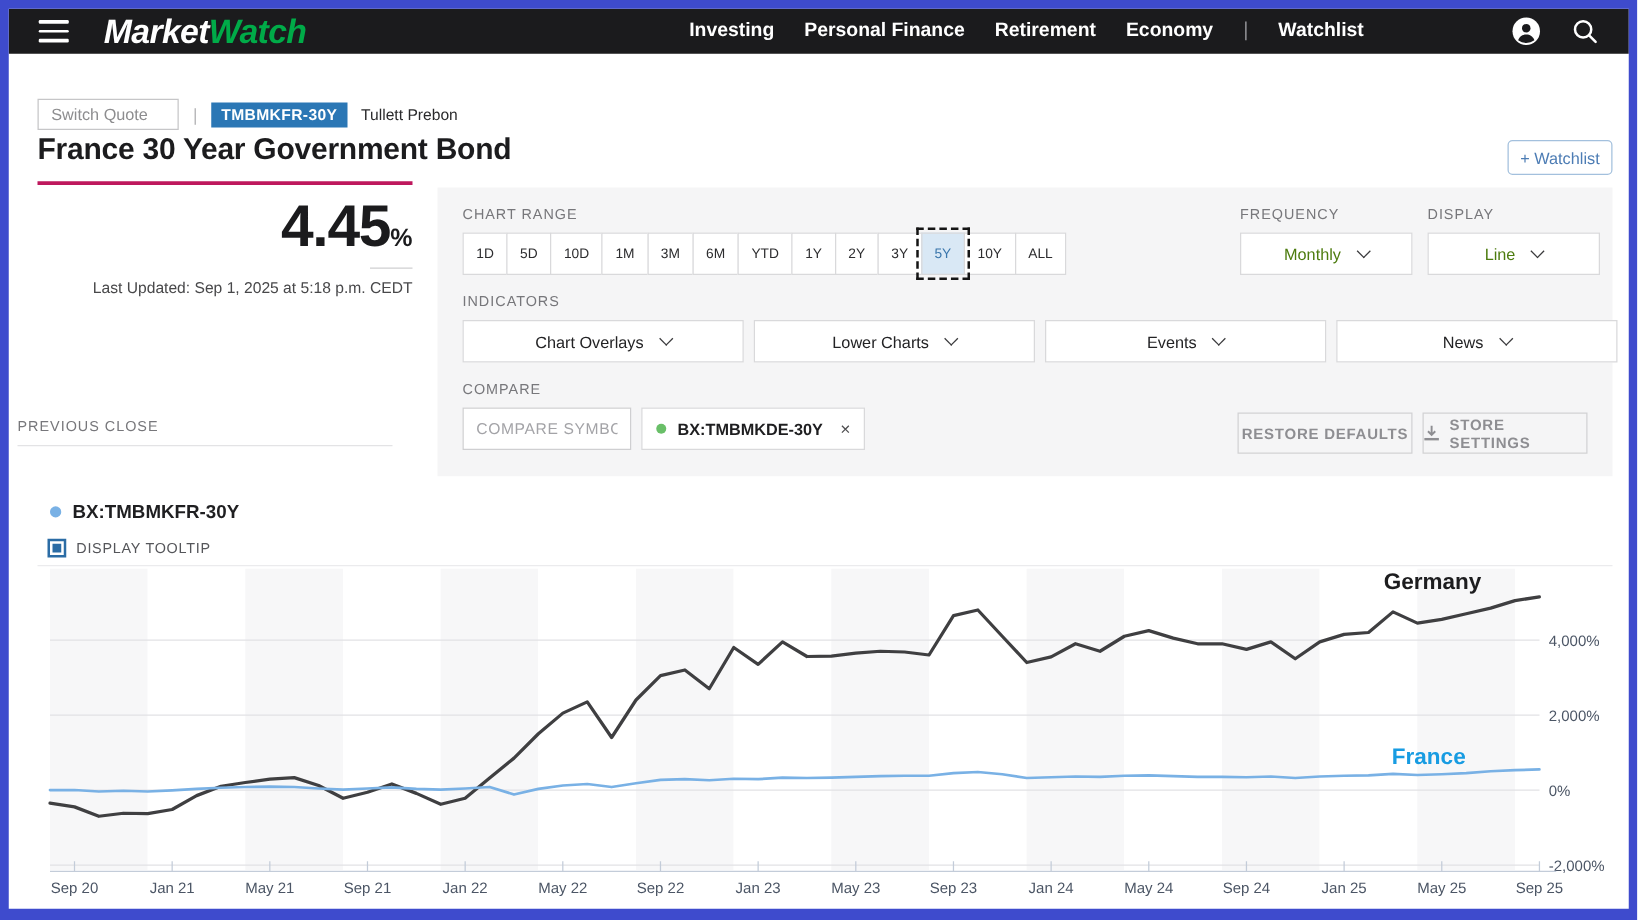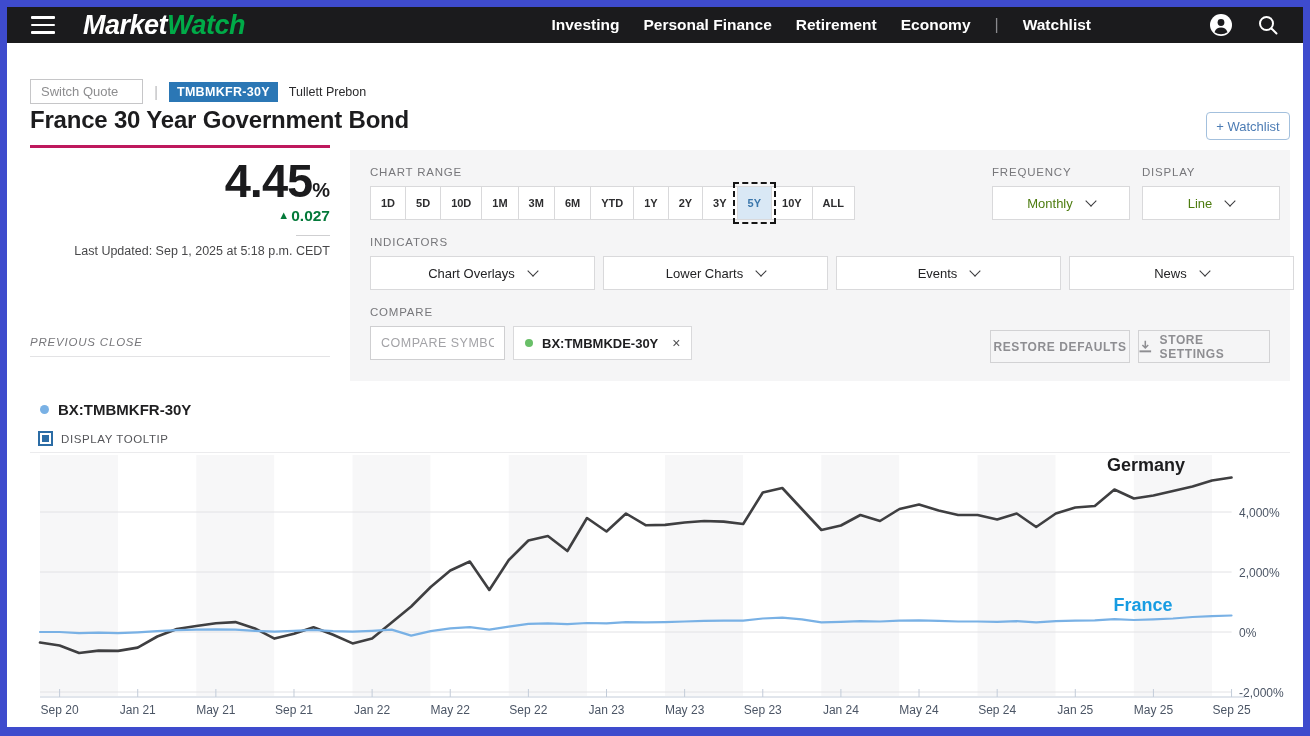--- a/index.html
+++ b/index.html
@@ -36,37 +36,37 @@
 
   
   .price-panel { position:absolute; left:30px; top:145px; width:300px; border-top:3px solid #be185d; padding-top:9px; text-align:right; }
   .big-price { font-size:47px; font-weight:700; color:#1b1b1d; line-height:1.0; letter-spacing:-1px; }
   .big-price .pct { font-size:20px; font-weight:700; letter-spacing:0; }
   .price-change { margin-top:3px; color:#047a3a; font-size:15.5px; font-weight:700; }
   .price-change .arr { font-size:11px; vertical-align:2px; margin-right:2px; }
   .mini-rule { width:34px; height:1px; background:#cfcfd1; margin:10px 0 8px auto; }
   .last-updated { font-size:12.5px; color:#48484a; }
 
-  .prev-close { position:absolute; left:30px; top:336px; width:300px;font-style:italic; }
+  .prev-close { position:absolute; left:14px; top:336px; width:300px; }
   .panel-label { font-size:11.5px; color:#77777b; letter-spacing:0.8px; }
   .prev-close .rule { width:100%; height:1px; background:#e3e3e5; margin:8px 0 9px; }
   .prev-close-val { font-size:15px; font-weight:600; color:#2c2c2e; }
 
   
   .controls { position:absolute; left:350px; top:150px; width:940px; height:231px; background:#f5f5f6; }
   .controls .panel-label { position:absolute; }
   .lbl-range { left:20px; top:16px; }
   .lbl-freq { left:642px; top:16px; }
   .lbl-display { left:792px; top:16px; }
   .lbl-ind { left:20px; top:86px; }
   .lbl-cmp { left:20px; top:156px; }
 
   .range-row { position:absolute; left:20px; top:36px; display:flex; }
   .range-btn { min-width:35px; height:34px; padding:16px 10px; background:#ffffff; border:1px solid #d9d9db; margin-left:-1px;
-               font-size:11px; font-weight:700; color:#2d2d2f; display:flex; align-items:center; justify-content:center; cursor:pointer; }
+               font-size:11px; font-weight:400; color:#2d2d2f; display:flex; align-items:center; justify-content:center; cursor:pointer; }
   .range-btn:first-child { margin-left:0; }
   .range-btn.selected { background:#d9e8f5; color:#3a76ab; outline:2px dashed #151515; outline-offset:2px; z-index:2; position:relative;text-align:center; }
 
   .dropdown { position:absolute; height:34px; background:#ffffff; border:1px solid #d9d9db; display:flex; align-items:center;
               justify-content:center; font-size:13px; font-weight:400; color:#4d7c0f; cursor:pointer; }
   .dd-freq { left:642px; top:36px; width:138px; }
   .dd-display { left:792px; top:36px; width:138px; }
   .chev { width:8px; height:8px; border-right:1.6px solid #3a3a3c; border-bottom:1.6px solid #3a3a3c;
           transform:rotate(45deg); margin-left:14px; margin-top:-4px; }
   .ind-row { position:absolute; left:20px; top:106px; display:flex; gap:8px; }
@@ -142,21 +142,20 @@
     <div class="qdiv">|</div>
     <div class="ticker-badge">TMBMKFR-30Y</div>
     <div class="quote-src">Tullett Prebon</div>
   </div>
 
   <div class="page-title">France 30 Year Government Bond</div>
   <div class="watchlist-btn">+ Watchlist</div>
 
   <div class="price-panel">
     <div class="big-price"><span>4.45</span><span class="pct">%</span></div>
-    <div class="price-change"><span class="arr">▲</span><span>0.027</span></div>
     <div class="mini-rule"></div>
     <div class="last-updated">Last Updated: Sep 1, 2025 at 5:18 p.m. CEDT</div>
   </div>
 
   <div class="prev-close">
     <div class="panel-label">PREVIOUS CLOSE</div>
     <div class="rule"></div>
   </div>
 
   <div class="controls">

